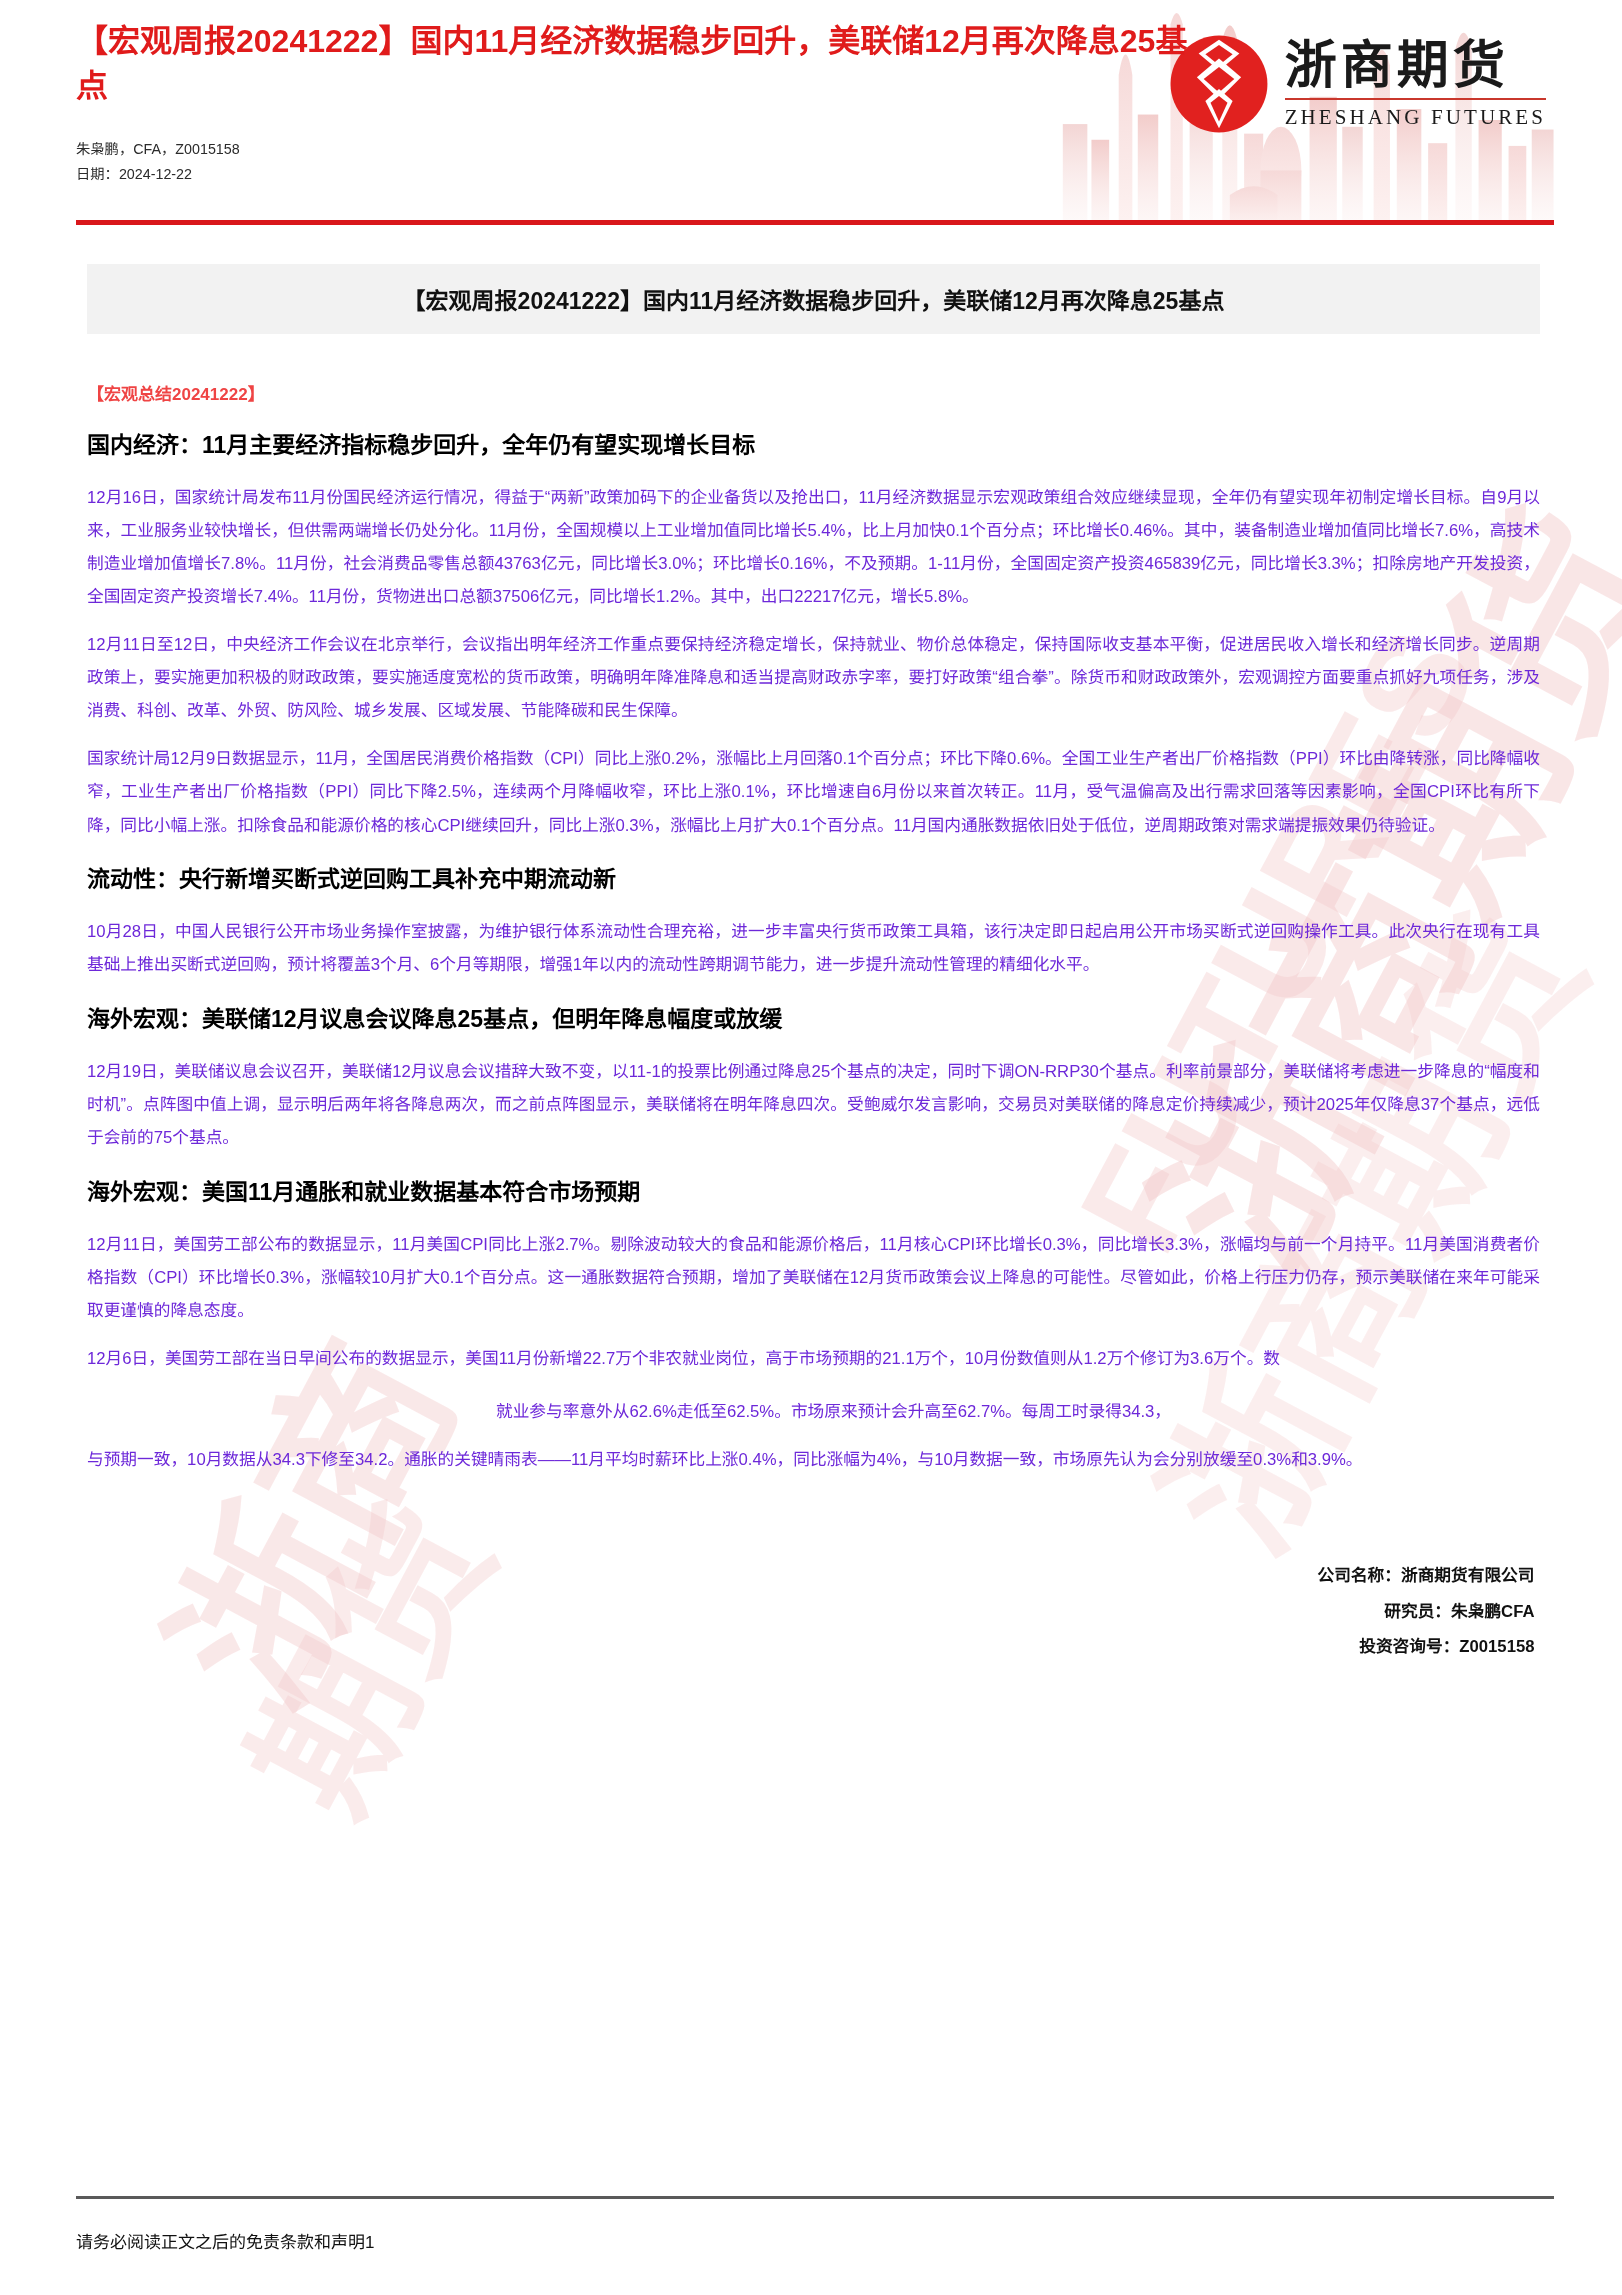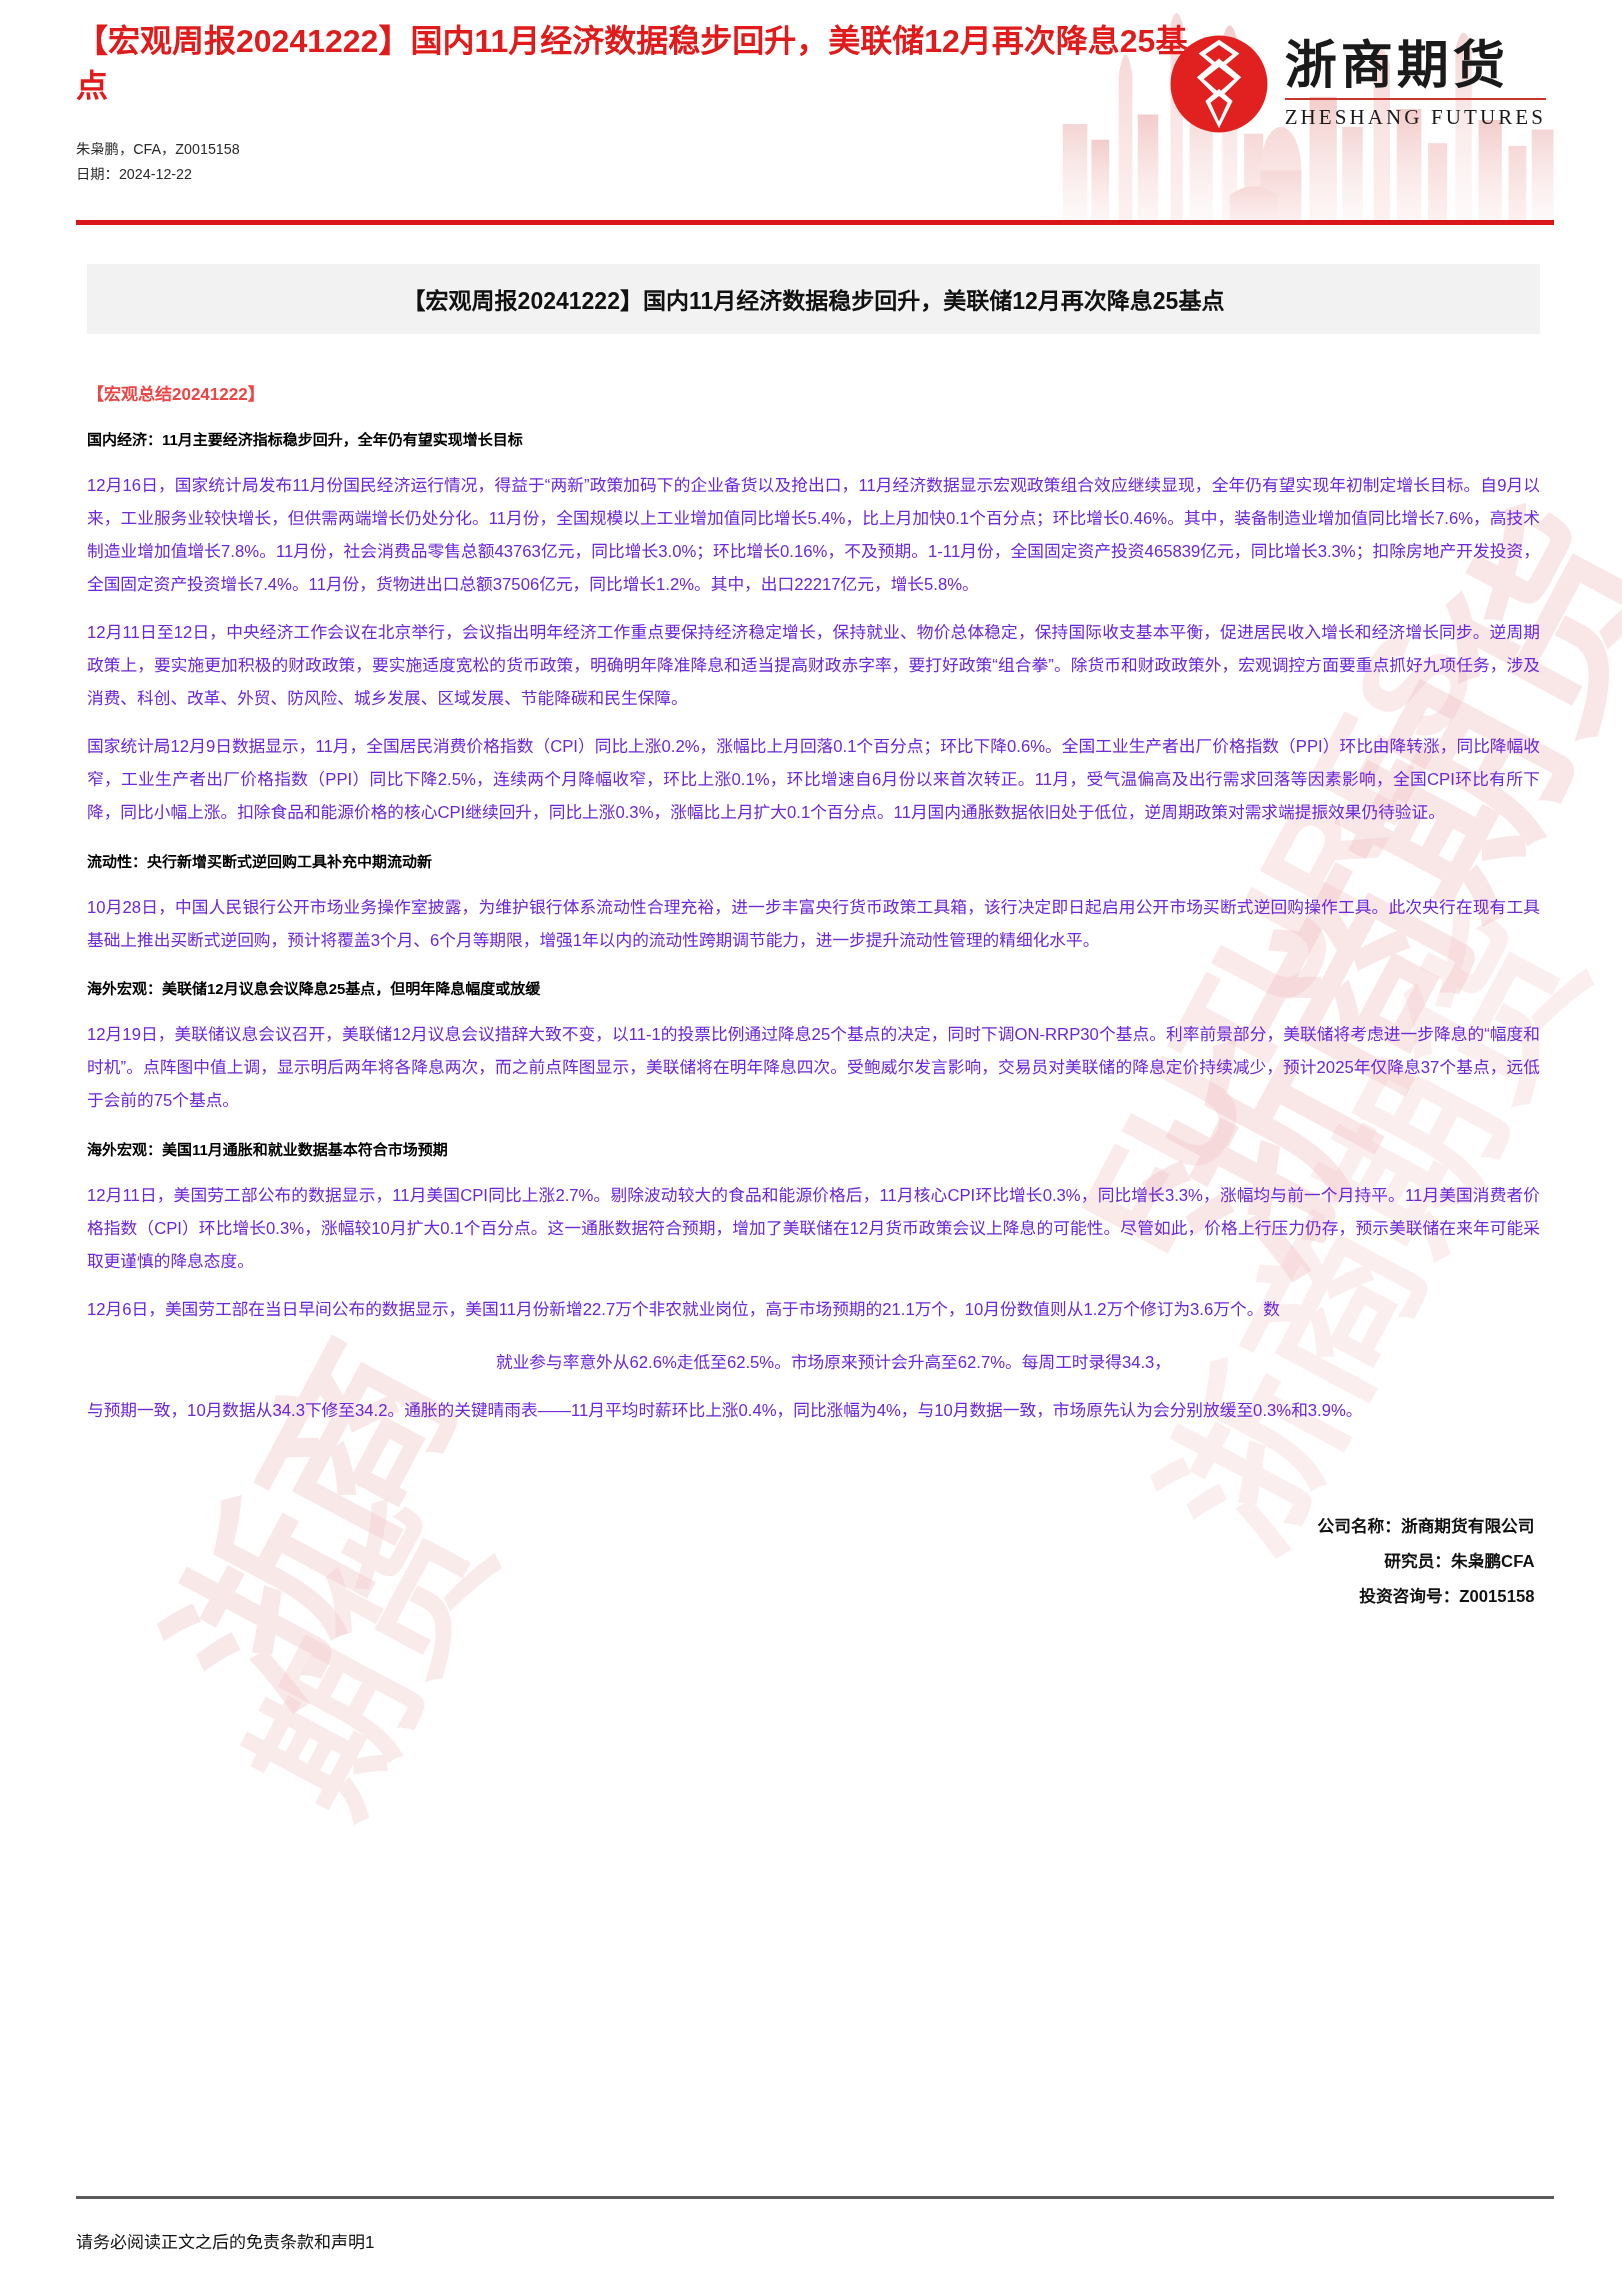--- a/index.html
+++ b/index.html
@@ -123,21 +123,21 @@
   }
 
   .sec-tag {
     font-size: 17px;
     font-weight: bold;
     color: #ef4444;
     margin: 0 0 19px 0;
     line-height: 1.5;
   }
   .sec-head {
-    font-size: 15px;
+    font-size: 23px;
     font-weight: bold;
     color: #000;
     margin: 20.4px 0 17.7px 0;
     line-height: 1.55;
   }
   p.para {
     font-size: 16.7px;
     line-height: 1.98;
     color: #6d28d9;
     margin: 0 0 15px 0;

